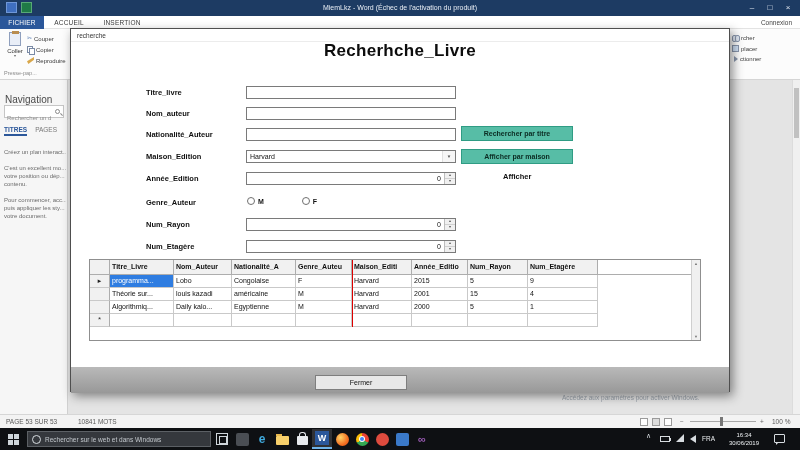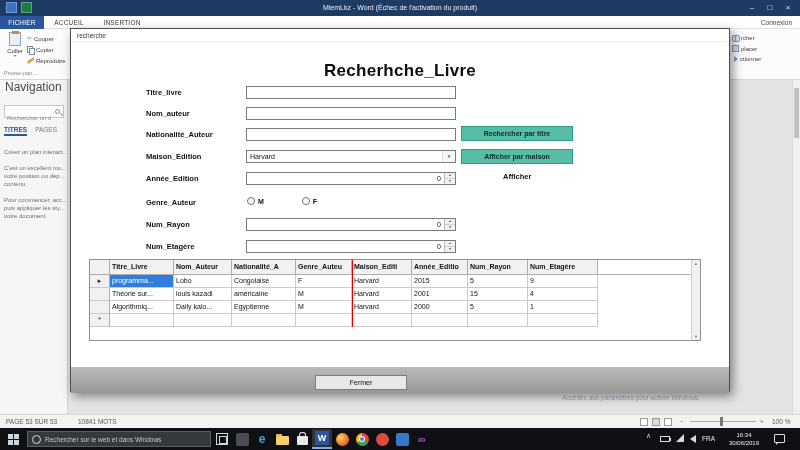--- a/index.html
+++ b/index.html
@@ -42,21 +42,21 @@
   #edit1{left:732px;top:5px}#edit2{left:732px;top:16px}#edit3{left:732px;top:27px}
   .editrow .txt{font-size:6px;color:#3a3a3a;white-space:nowrap}
   #ico-bino::before,#ico-bino::after{content:"";position:absolute;top:1px;width:3px;height:5px;border:1px solid #8a97ad;border-radius:2px;background:#dfe7f2}
   #ico-bino::before{left:0}#ico-bino::after{left:3px}
   #ico-replace{background:#cfe0f4;border:1px solid #8a97ad}
   #ico-select{width:0;height:0;border-left:4px solid #8a97ad;border-top:3px solid transparent;border-bottom:3px solid transparent;margin-left:2px}
 
   
   #docarea{position:absolute;left:0;top:80px;width:800px;height:334px;background:#e4e4e4;z-index:1}
   #navpane{position:absolute;left:0;top:0;width:68px;height:334px;background:#f6f6f6;border-right:1px solid #d0d0d0}
-  #navtitle{position:absolute;left:5px;top:0;font-size:12px;color:#4a4a4a}
+  #navtitle{position:absolute;left:5px;top:14px;font-size:10px;color:#4a4a4a}
   #navsearch{position:absolute;left:4px;top:25px;width:60px;height:13px;background:#fff;border:1px solid #c6c6c6}
   #navsearch input{width:46px;height:10px;border:0;outline:0;font-size:6px;color:#555;padding-left:2px;background:transparent}
   #navsearch input::placeholder{color:#909090}
   #nav-mag{position:absolute;right:3px;top:3px;width:5px;height:5px;border:1px solid #8a8a8a;border-radius:50%}
   #nav-mag::after{content:"";position:absolute;left:3.5px;top:3.5px;width:3px;height:1px;background:#8a8a8a;transform:rotate(45deg)}
   #navtabs{position:absolute;left:4px;top:46px;display:flex;gap:8px}
   #navtab-titres{font-size:6.5px;font-weight:bold;color:#2b579a;border-bottom:2px solid #2b579a;padding-bottom:1px}
   #navtab-pages{font-size:6.5px;color:#777}
   #navlines{position:absolute;left:4px;top:68px;width:62px}
   #navlines div{font-size:6px;color:#6b6b6b;line-height:8px;white-space:nowrap;overflow:hidden}
@@ -73,21 +73,21 @@
   #vi1{left:640px}#vi2{left:652px;background:#dcdcdc}#vi3{left:664px}
   #zoom-out{position:absolute;left:680px;line-height:13px;color:#666}
   #zoom-track{position:absolute;left:690px;top:6px;width:66px;height:1px;background:#a8a8a8}
   #zoom-thumb{position:absolute;left:720px;top:2px;width:3px;height:9px;background:#777}
   #zoom-in{position:absolute;left:760px;line-height:13px;color:#666}
   #st-zoom{position:absolute;left:772px;line-height:13px}
 
   
   #dialog{position:absolute;left:70px;top:28px;width:660px;height:364px;background:#fff;border:1px solid #4e4e4e;box-shadow:3px 4px 10px rgba(0,0,0,.45);z-index:10}
   #dlg-title{position:absolute;left:0;top:0;width:100%;height:13px;background:#fff;border-bottom:1px solid #ececec;font-size:6.5px;line-height:13px;color:#333;padding-left:6px}
-  #dlg-heading{position:absolute;left:0;top:32px;width:100%;text-align:center;font-size:17px;font-weight:bold;color:#0d0d0d;letter-spacing:.3px}
+  #dlg-heading{position:absolute;left:0;top:12px;width:100%;text-align:center;font-size:17px;font-weight:bold;color:#0d0d0d;letter-spacing:.3px}
   .flabel{position:absolute;left:75px;font-size:7.5px;font-weight:bold;color:#101010;white-space:nowrap}
   #lb1{top:59px}#lb2{top:80px}#lb3{top:101px}#lb4{top:123px}#lb5{top:145px}#lb6{top:169px}#lb7{top:191px}#lb8{top:213px}
   .ftext{position:absolute;left:175px;width:210px;height:13px;border:1px solid #7a7a7a;background:#fff;font-size:7px;color:#111}
   input.ftext{padding:0 2px;outline:0}
   #tx1{top:57px}#tx2{top:78px}#tx3{top:99px}
   #combo{top:121px;line-height:11px;padding-left:3px}
   #combo .carr{position:absolute;right:0;top:0;width:13px;height:100%;text-align:center;font-size:4.5px;line-height:11px;color:#555;border-left:1px solid #e0e0e0;background:#f6f6f6}
   .numwrap{position:absolute;left:175px;width:210px;height:13px;border:1px solid #7a7a7a;background:#fff}
   #nm1{top:143px}#nm2{top:189px}#nm3{top:211px}
   .numval{position:absolute;right:14px;top:0;height:100%;line-height:11px;font-size:7px;color:#111}

